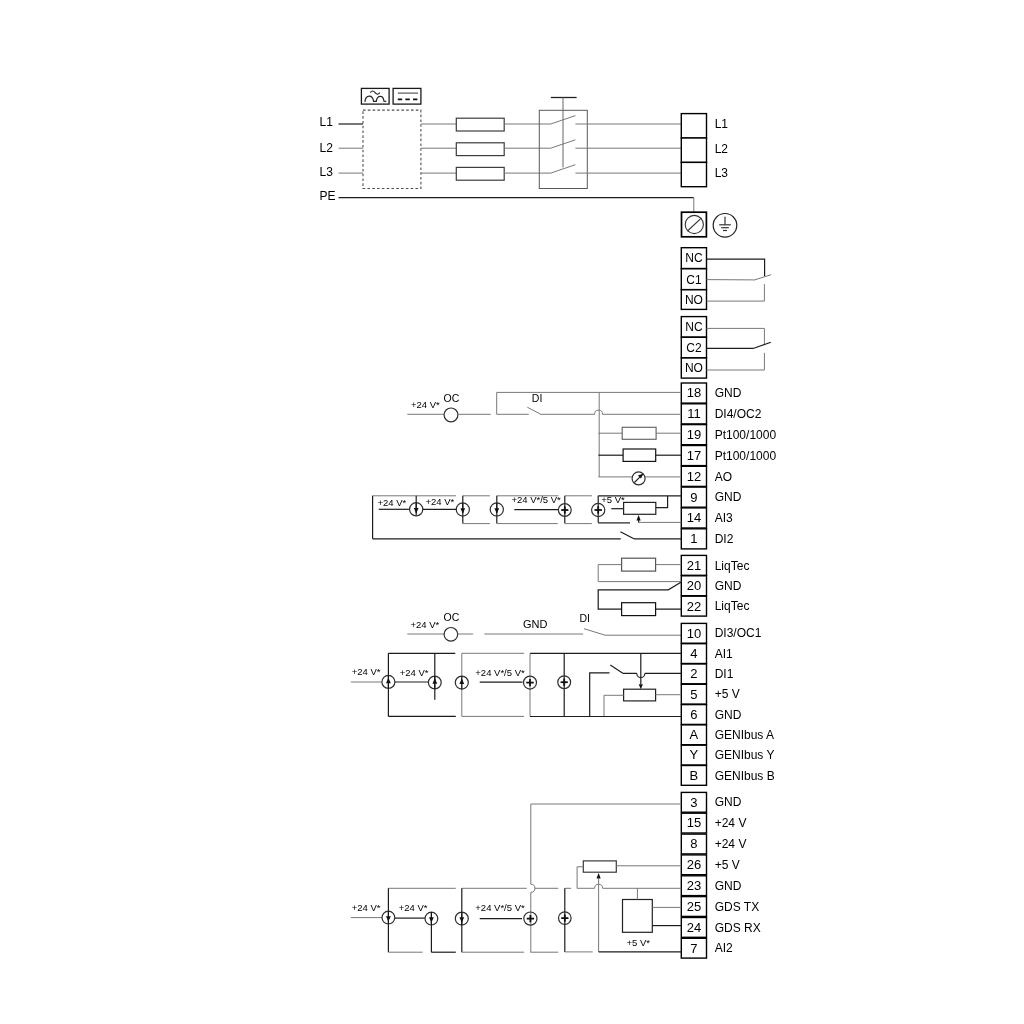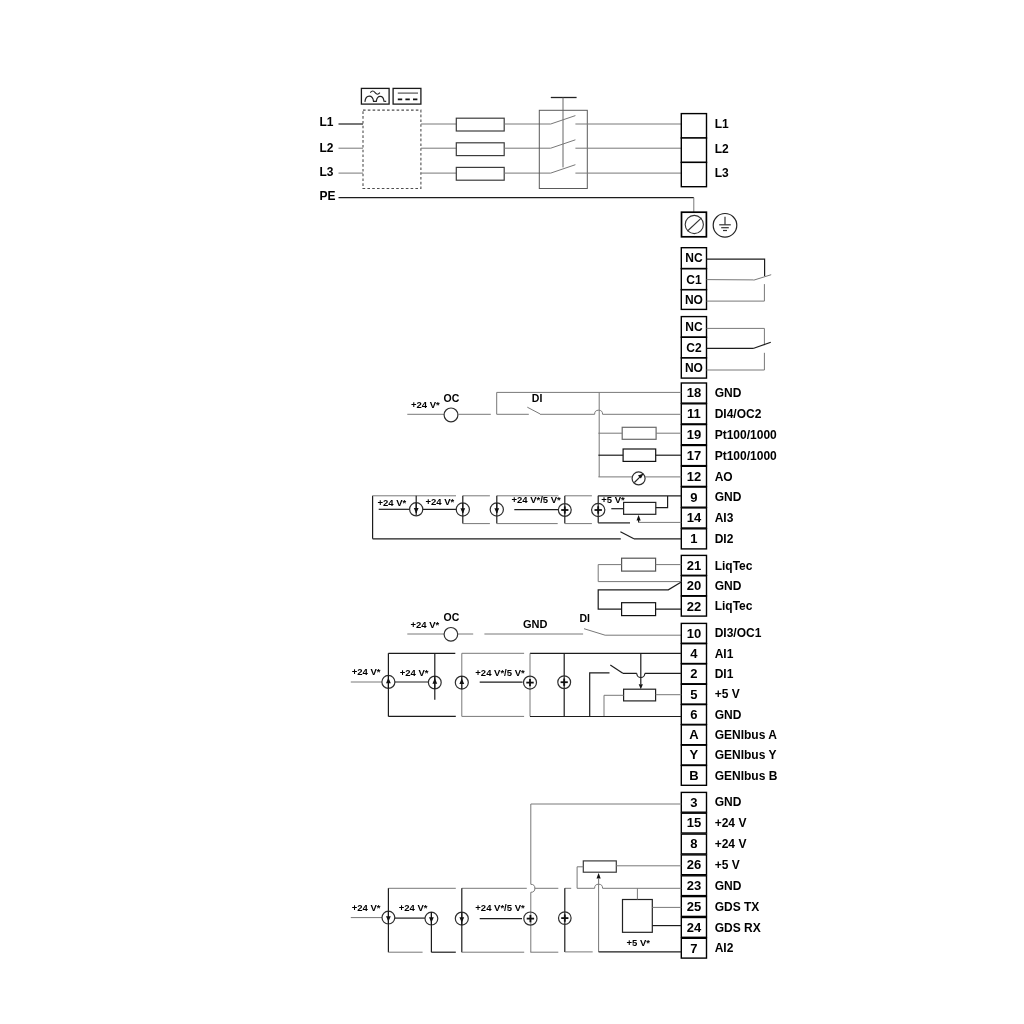--- a/index.html
+++ b/index.html
@@ -1,16 +1,16 @@
 <!DOCTYPE html>
 <html><head>
 <meta charset="utf-8">
 <style>
   html,body{margin:0;padding:0;background:#ffffff;}
-  .pg{width:1024px;height:1024px;position:relative;background:#fff;font-weight:bold;}
+  .pg{width:1024px;height:1024px;position:relative;background:#fff;}
   text{font-family:"Liberation Sans",sans-serif;fill:#000;}
   .lbl{font-size:12px;}
   .num{font-size:13px;text-anchor:middle;}
   .sm{font-size:9.5px;}
   .md{font-size:10.5px;}
   .w{stroke:#787878;stroke-width:1;fill:none;}
   .k{stroke:#1c1c1c;stroke-width:1.2;fill:none;}
   .cell{fill:#fff;stroke:#000;stroke-width:1.4;}
   .res{fill:#fff;stroke:#3c3c3c;stroke-width:1.2;}
   .cir{fill:none;stroke:#2e2e2e;stroke-width:1.2;}

